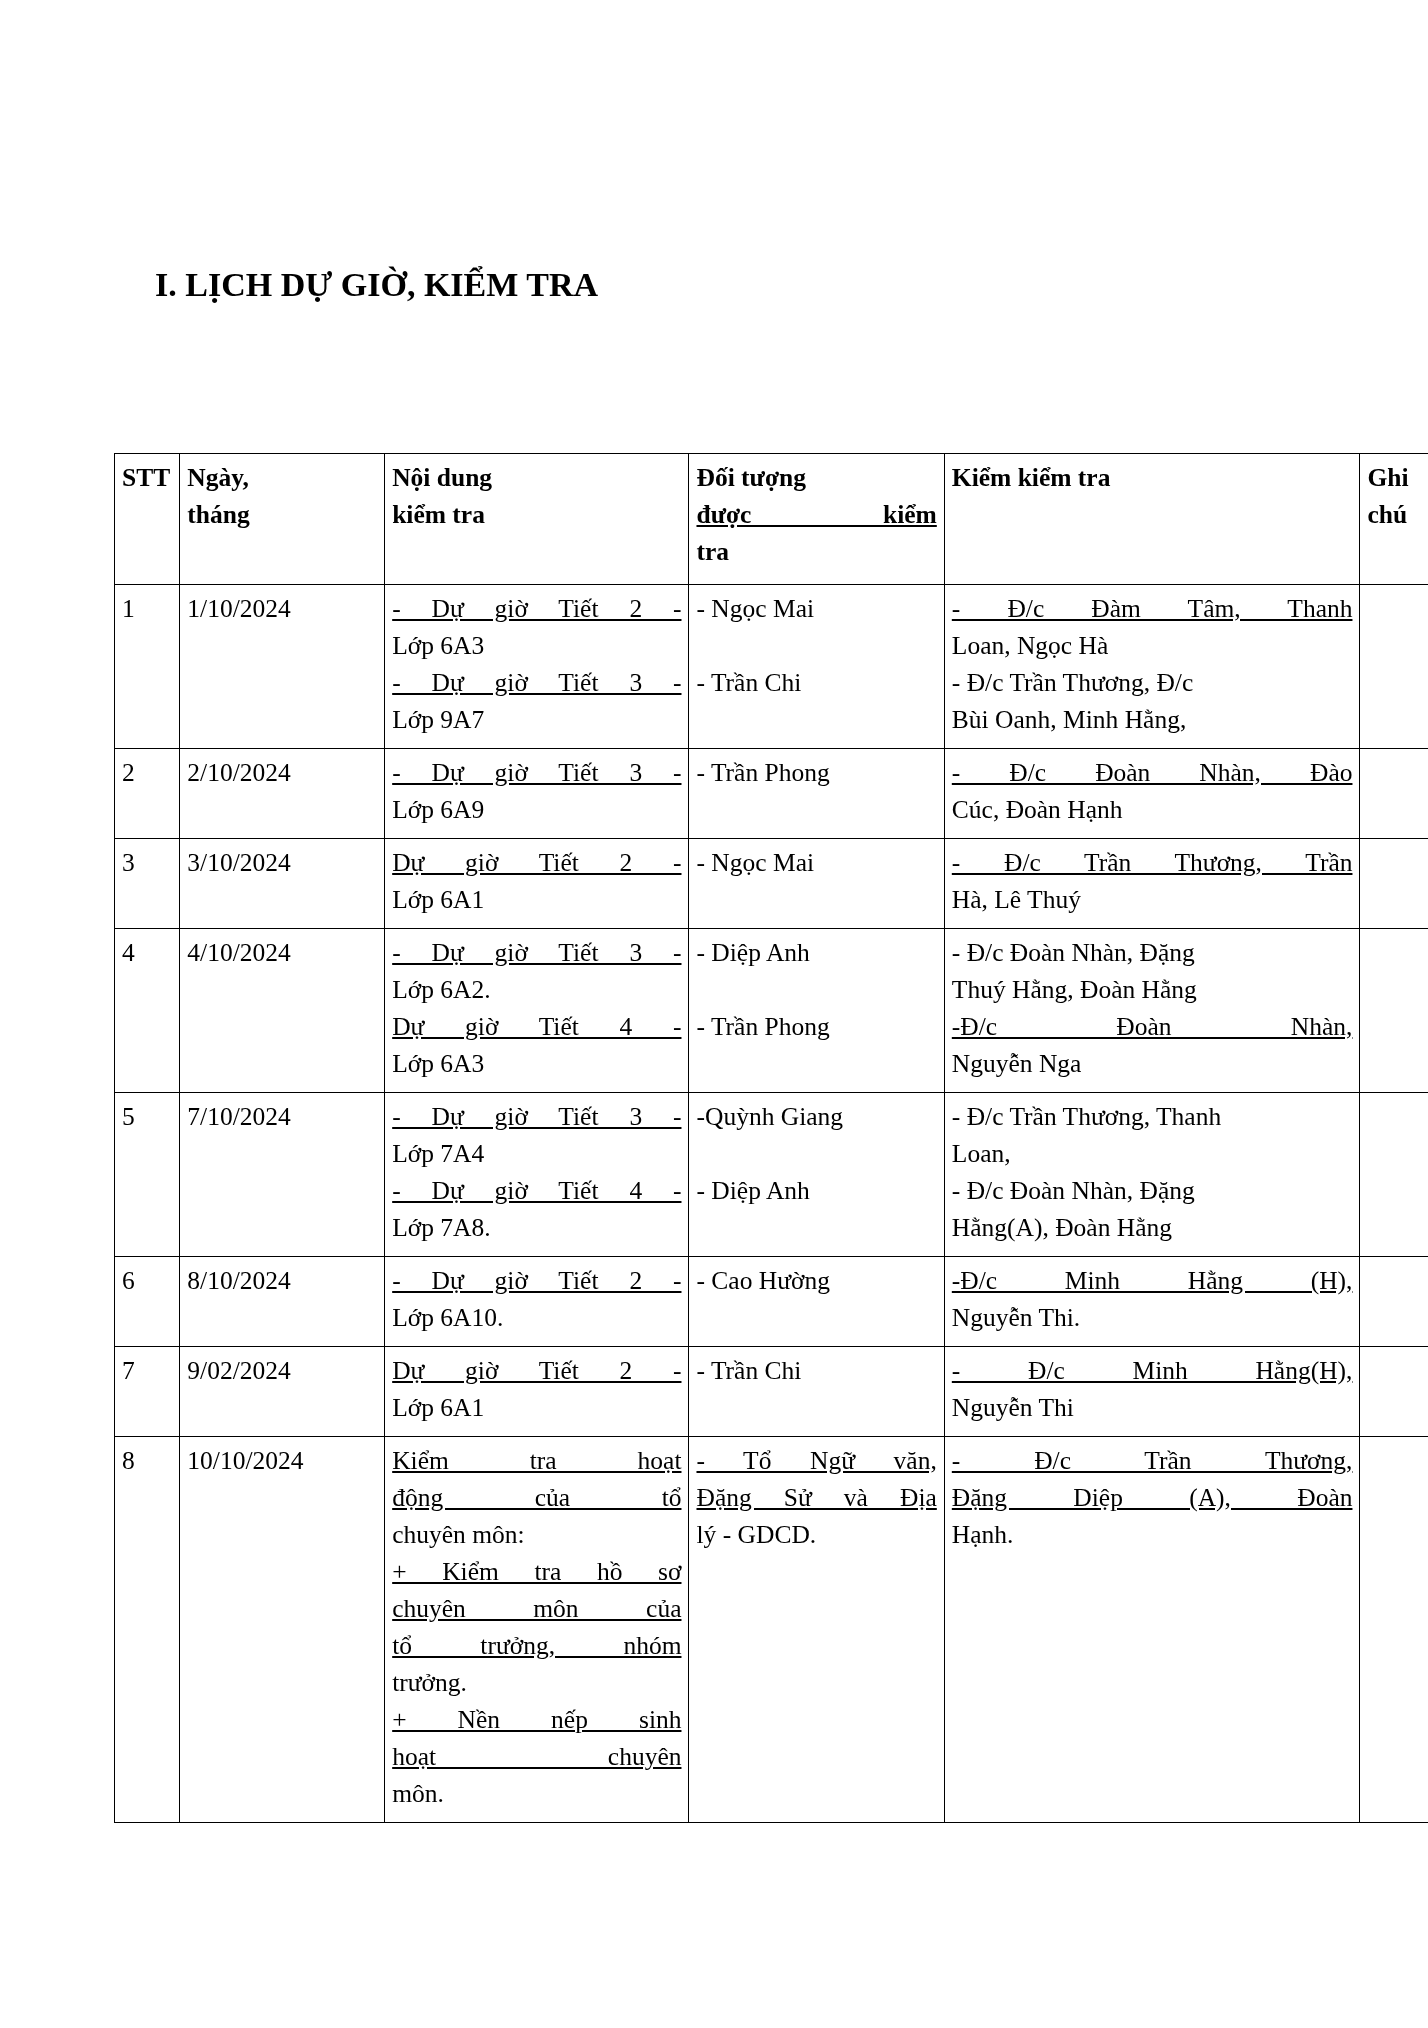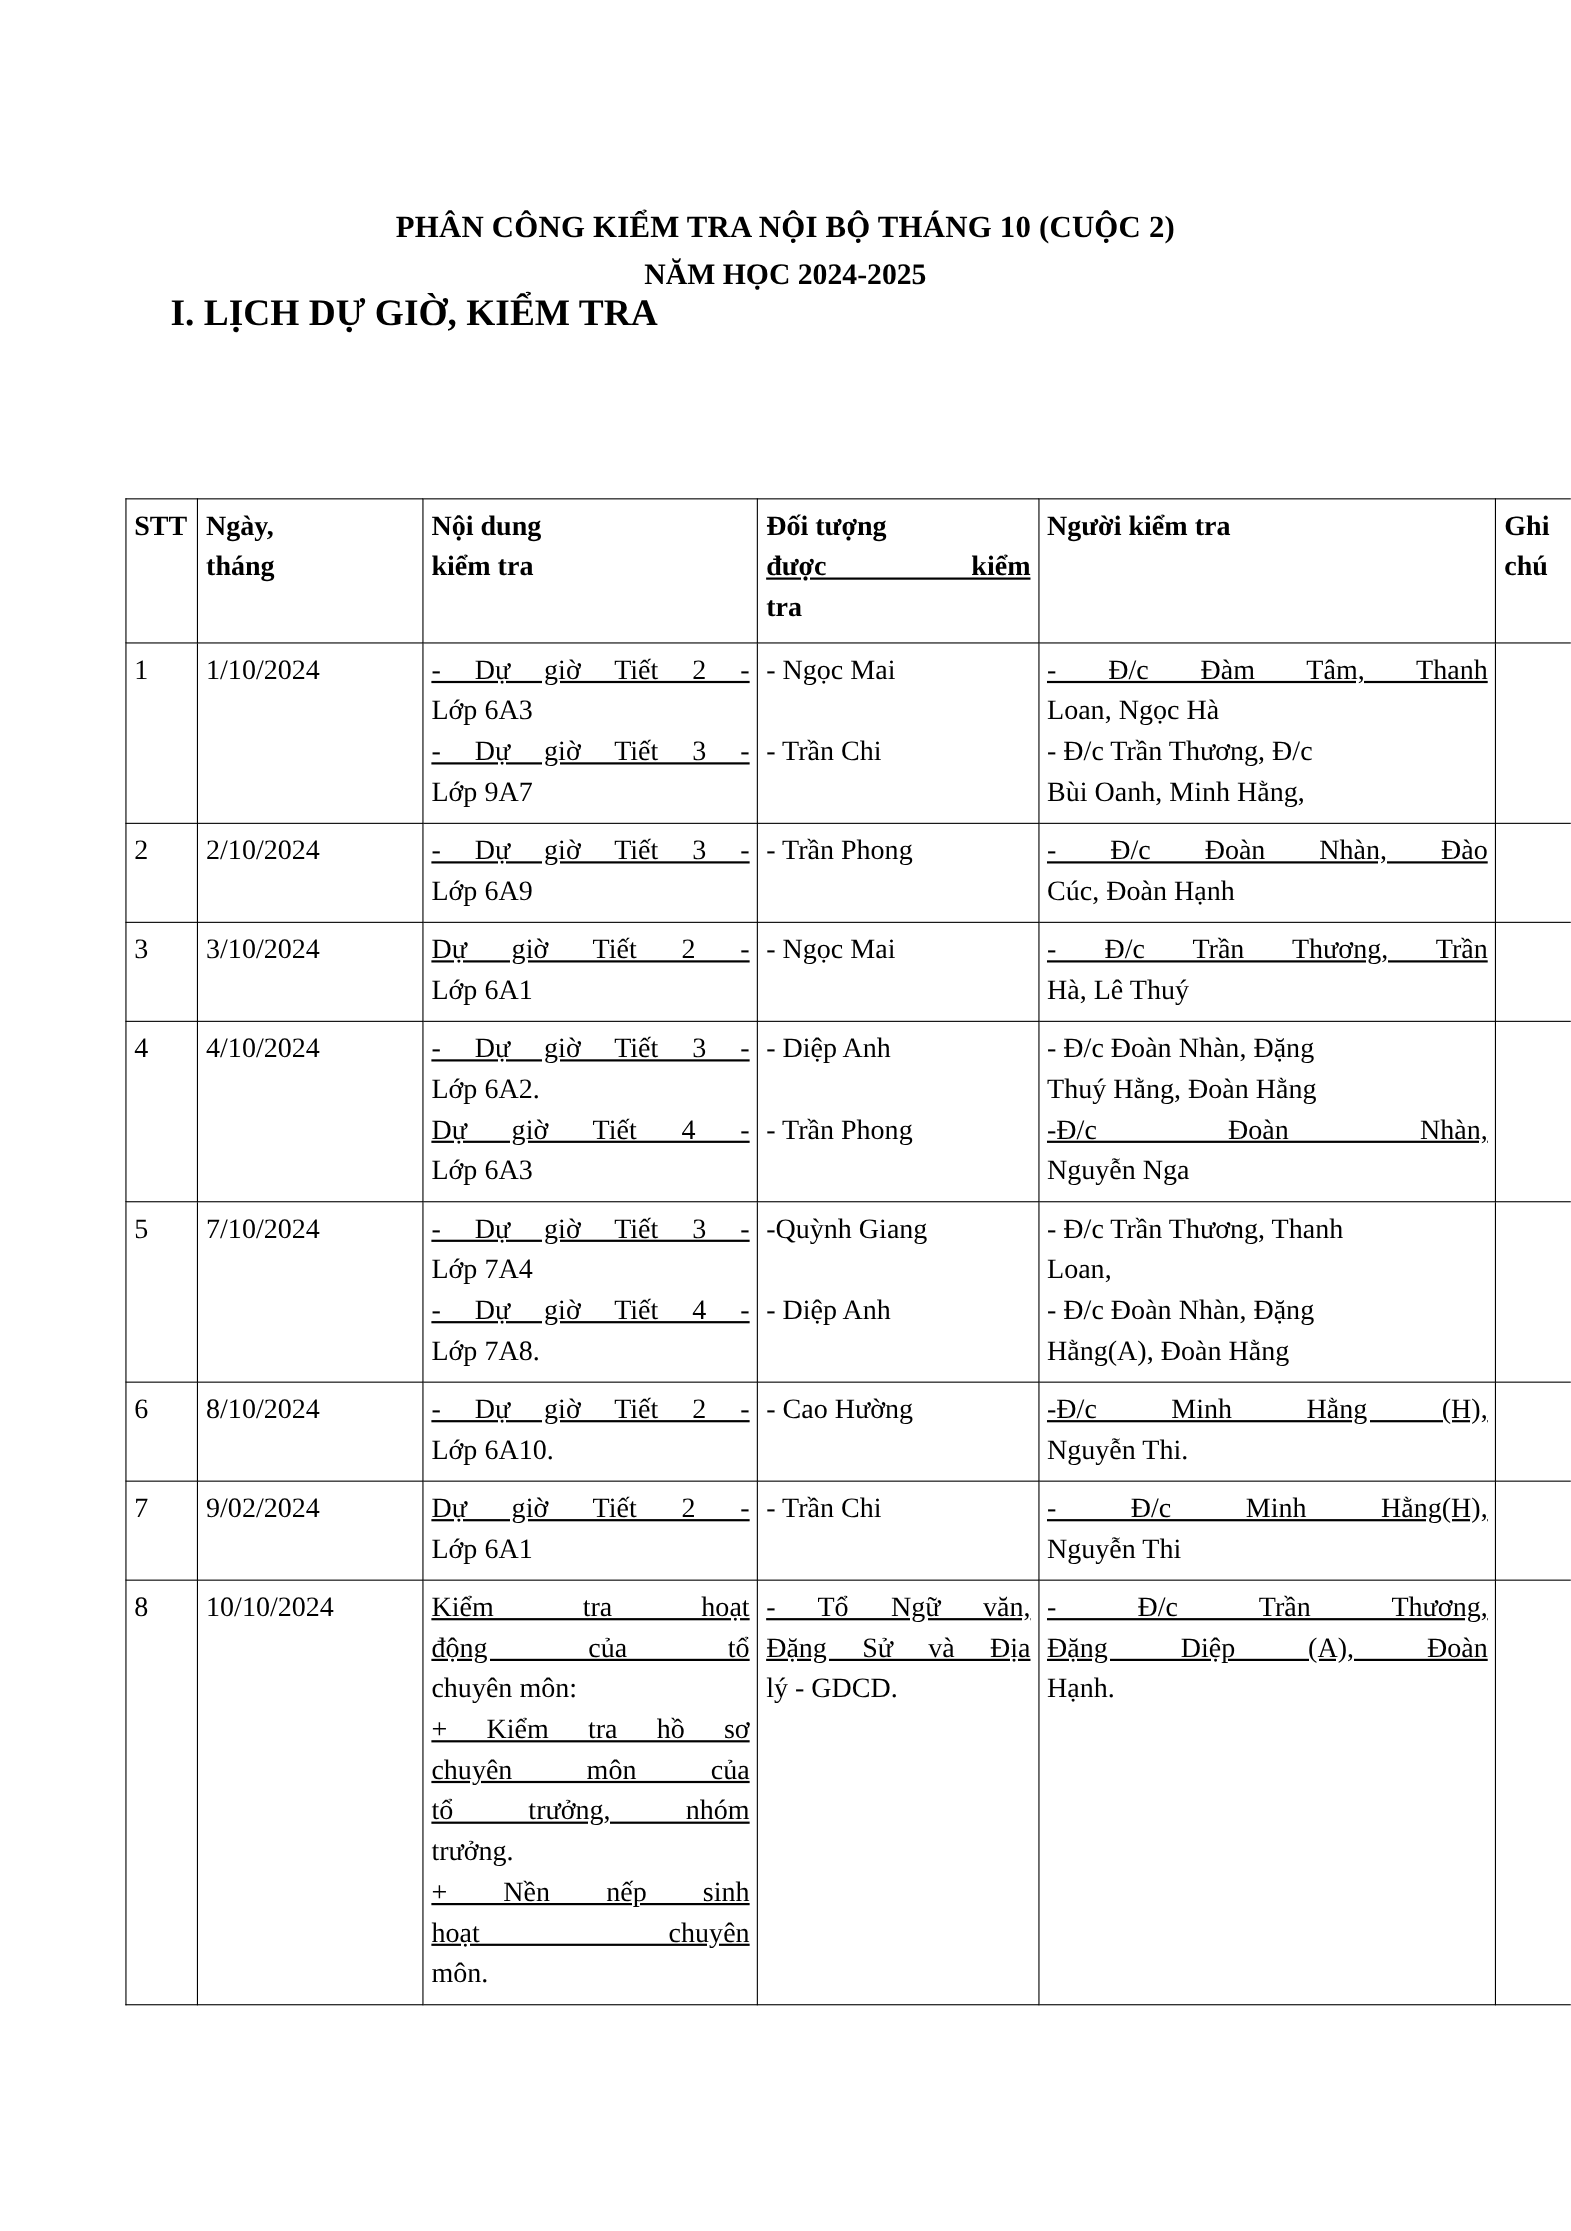--- a/index.html
+++ b/index.html
@@ -97,24 +97,20 @@
 
   .hdr-center { }
 
   .nowrap { white-space: nowrap; }
 </style>
 </head>
 <body>
 
 <div class="page">
 
-  <div class="title-block">
-    <div class="title-line-1">PHÂN CÔNG KIỂM TRA NỘI BỘ THÁNG 10 (CUỘC 2)</div>
-    <div class="title-line-2">NĂM HỌC 2024-2025</div>
-  </div>
 
   <div class="section-heading">I. LỊCH DỰ GIỜ, KIỂM TRA</div>
 
   <div class="table-wrap">
     <table class="sched">
       <colgroup>
         <col class="c-stt">
           <col class="c-date">
           <col class="c-content">
         <col class="c-target">
@@ -133,21 +129,21 @@
           <th>
             <span class="cell-line">Nội dung</span>
             <span class="cell-line">kiểm tra</span>
           </th>
           <th>
             <span class="cell-line hdr-center">Đối tượng</span>
             <span class="cell-line j">được kiểm</span>
             <span class="cell-line">tra</span>
           </th>
           <th>
-            <span class="cell-line">Người kiểm tra</span>
+            <span class="cell-line">Kiểm kiểm tra</span>
           </th>
           <th>
             <span class="cell-line">Ghi</span>
             <span class="cell-line">chú</span>
           </th>
         </tr>
       </thead>
       <tbody id="sched-body">
           <tr>
             <td>1</td>

